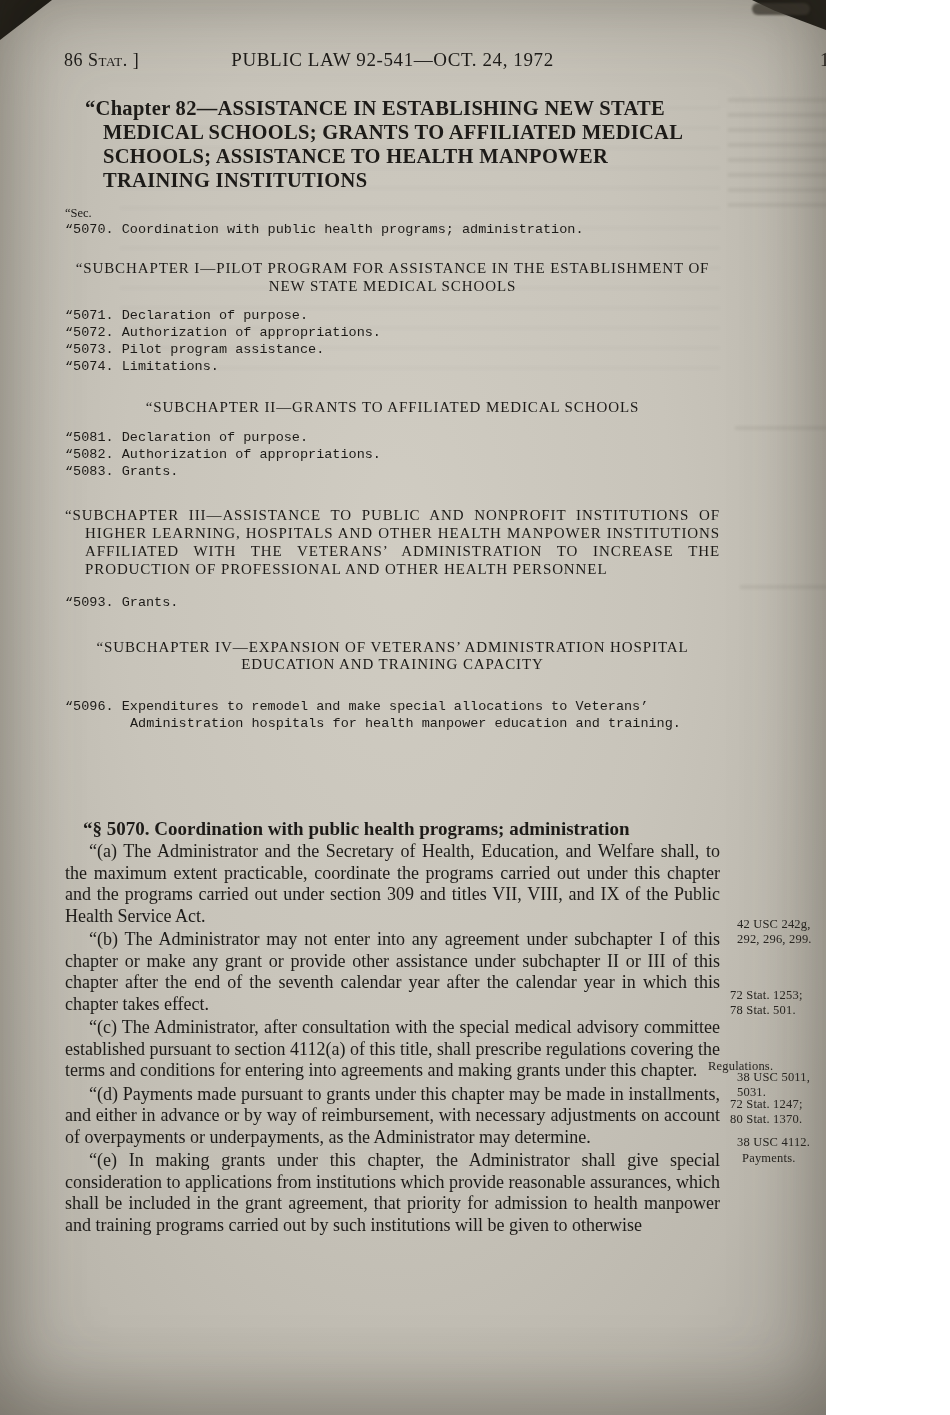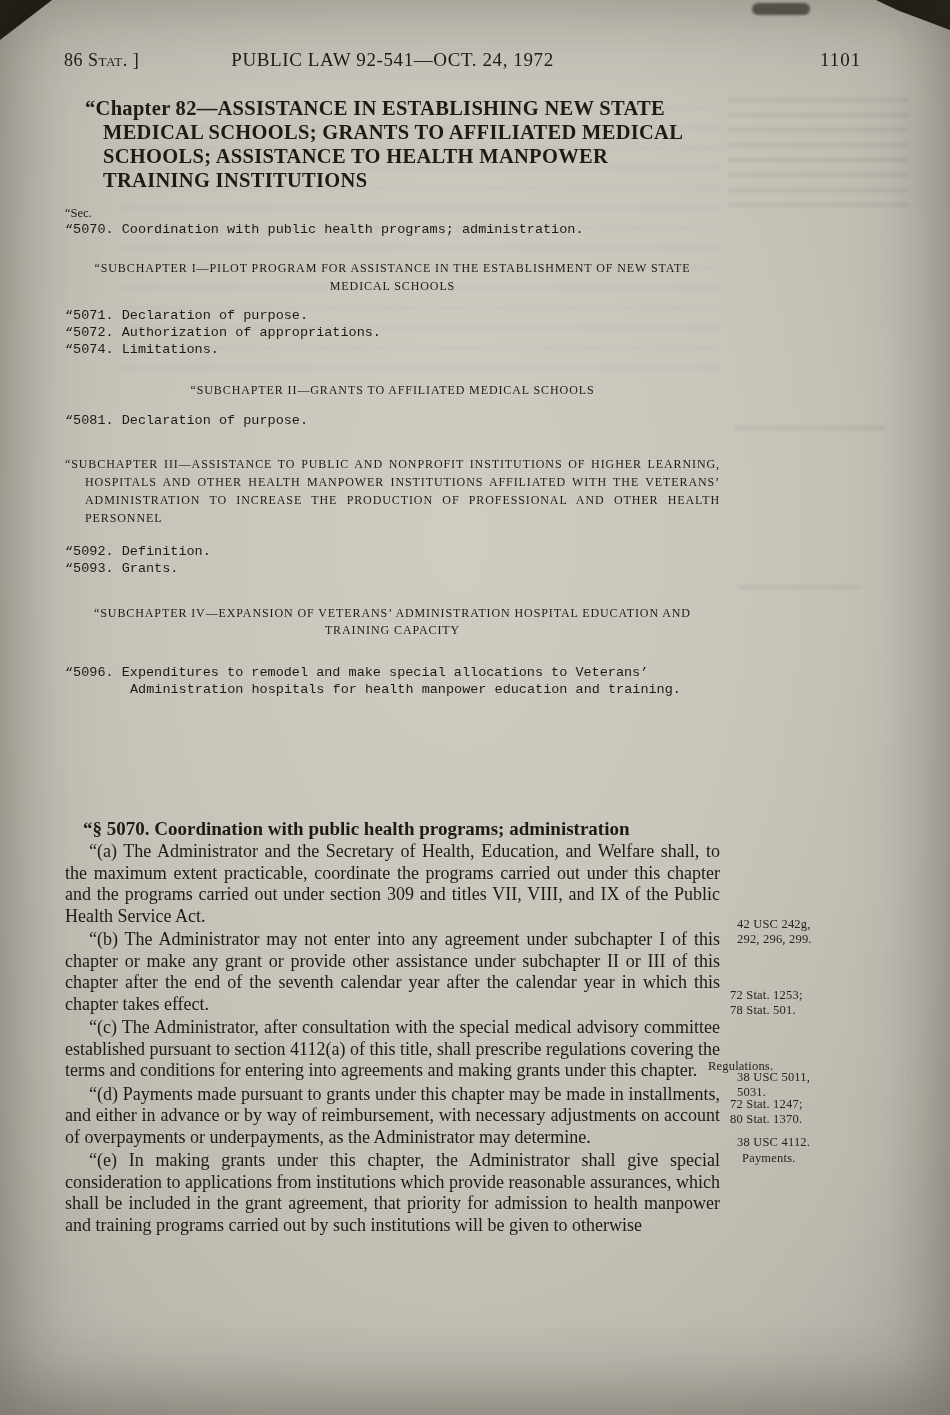--- a/index.html
+++ b/index.html
@@ -4,21 +4,21 @@
 <style>
   html, body {
     margin: 0;
     padding: 0;
     width: 950px;
     height: 1415px;
     font-family: "Liberation Serif", "DejaVu Serif", serif;
   }
   .scan {
     position: relative;
-    width: 950px;
+    width: 826px;
     height: 1415px;
     overflow: hidden;
     color: #1d1b18;
     background:
       radial-gradient(ellipse at 48% 38%, #d0ccc2 0%, #c8c4ba 45%, #bcb8ae 78%, #aba79e 100%);
   }
   .vignette {
     position: absolute; inset: 0;
     box-shadow: inset 0 0 90px rgba(60,55,45,.38), inset 0 -30px 60px rgba(60,55,45,.18);
     pointer-events: none;
@@ -62,21 +62,21 @@
     margin: 6px 0 0 20px;
     width: 612px;
     padding-left: 18px; text-indent: -18px;
     font-size: 20.5px; font-weight: bold; line-height: 24px;
     letter-spacing: .3px;
   }
   .toc-sec   { margin-top: 14px; font-size: 12.5px; }
   .toc-item  { font-size: 13.5px; line-height: 17px; font-family: Liberation Mono, monospace; }
   .toc-item.hang { padding-left: 65px; text-indent: -65px; width: 620px; }
   .subch-heading {
-    font-size: 12px; line-height: 17.5px; letter-spacing: .9px;
+    font-size: 15px; line-height: 17.5px; letter-spacing: .9px;
   }
   .subch-heading.centered { text-align: center; }
   .subch-heading.block { text-align: justify; padding-left: 20px; text-indent: -20px; line-height: 18px; }
   .mt-sub1 { margin-top: 22px; margin-bottom: 12px; }
   .mt-sub2 { margin-top: 24px; margin-bottom: 12px; }
   .mt-sub3 { margin-top: 26px; margin-bottom: 16px; }
   .mt-sub4 { margin-top: 28px; margin-bottom: 24px; }
 
   
   .statute {
@@ -120,27 +120,29 @@
 
     <h1 class="chapter-heading">“Chapter 82—ASSISTANCE IN ESTABLISHING NEW STATE MEDICAL SCHOOLS; GRANTS TO AFFILIATED MEDICAL SCHOOLS; ASSISTANCE TO HEALTH MANPOWER TRAINING INSTITUTIONS</h1>
 
     <div class="toc">
       <div class="toc-sec">“Sec.</div>
       <div class="toc-item">“5070. Coordination with public health programs; administration.</div>
 
       <div class="subch-heading centered mt-sub1">“SUBCHAPTER I—PILOT PROGRAM FOR ASSISTANCE IN THE ESTABLISHMENT OF NEW STATE MEDICAL SCHOOLS</div>
       <div class="toc-item">“5071. Declaration of purpose.</div>
       <div class="toc-item">“5072. Authorization of appropriations.</div>
+      <div class="toc-item">“5073. Pilot program assistance.</div>
       <div class="toc-item">“5074. Limitations.</div>
 
       <div class="subch-heading centered mt-sub2">“SUBCHAPTER II—GRANTS TO AFFILIATED MEDICAL SCHOOLS</div>
       <div class="toc-item">“5081. Declaration of purpose.</div>
+      <div class="toc-item">“5082. Authorization of appropriations.</div>
+      <div class="toc-item">“5083. Grants.</div>
 
       <div class="subch-heading block mt-sub3">“SUBCHAPTER III—ASSISTANCE TO PUBLIC AND NONPROFIT INSTITUTIONS OF HIGHER LEARNING, HOSPITALS AND OTHER HEALTH MANPOWER INSTITUTIONS AFFILIATED WITH THE VETERANS’ ADMINISTRATION TO INCREASE THE PRODUCTION OF PROFESSIONAL AND OTHER HEALTH PERSONNEL</div>
-      <div class="toc-item">“5092. Definition.</div>
       <div class="toc-item">“5093. Grants.</div>
 
       <div class="subch-heading centered mt-sub4">“SUBCHAPTER IV—EXPANSION OF VETERANS’ ADMINISTRATION HOSPITAL EDUCATION AND TRAINING CAPACITY</div>
       <div class="toc-item hang">“5096. Expenditures to remodel and make special allocations to Veterans’ Administration hospitals for health manpower education and training.</div>
     </div>
   </div>
 
   <div class="statute">
     <h2 class="section-heading">“§ 5070. Coordination with public health programs; administration</h2>
     <p class="body-par">“(a) The Administrator and the Secretary of Health, Education, and Welfare shall, to the maximum extent practicable, coordinate the programs carried out under this chapter and the programs carried out under section 309 and titles VII, VIII, and IX of the Public Health Service Act.</p>

